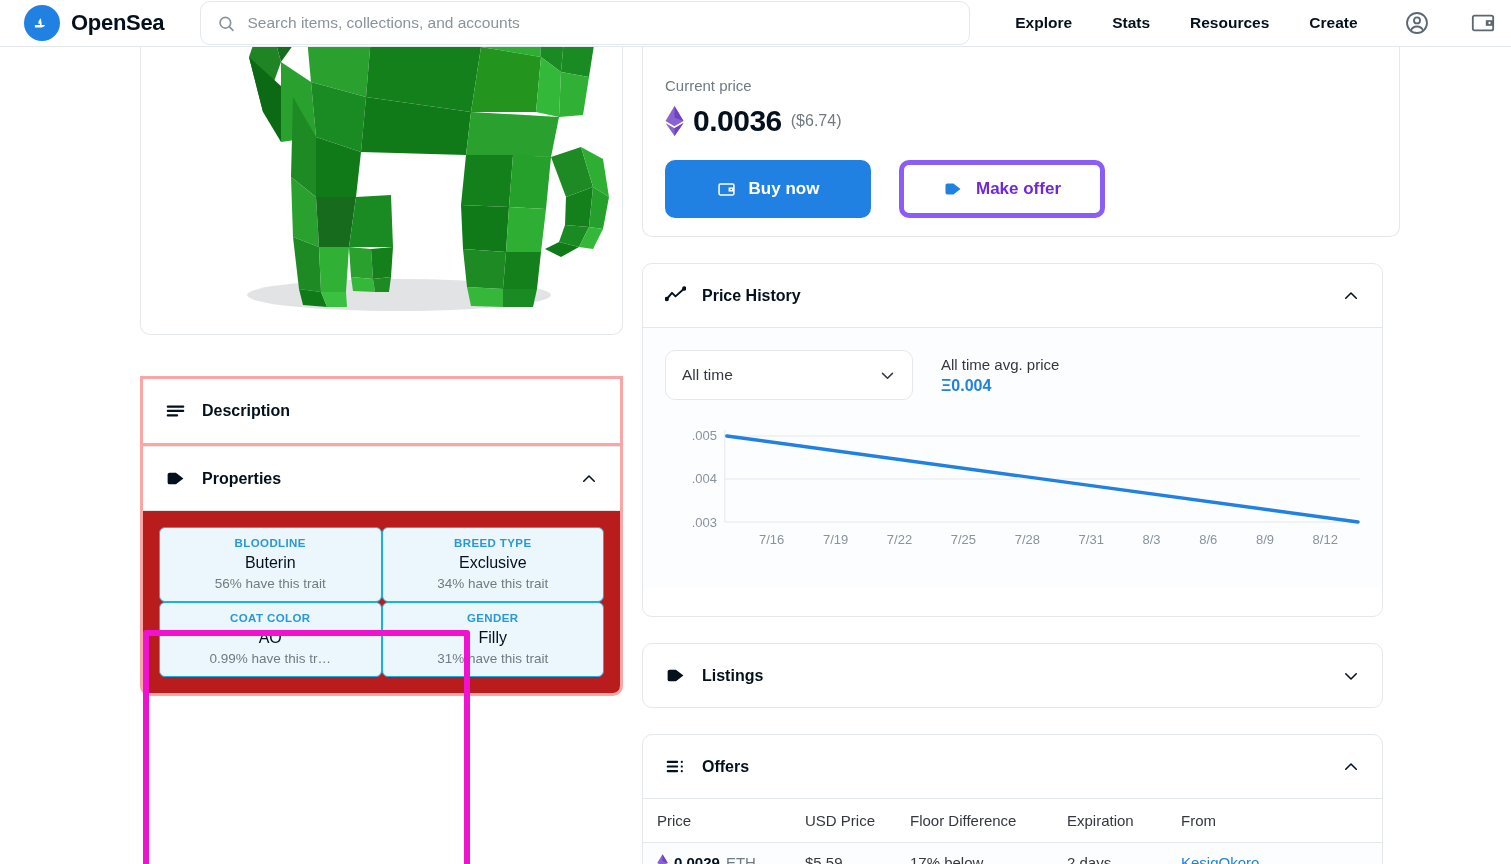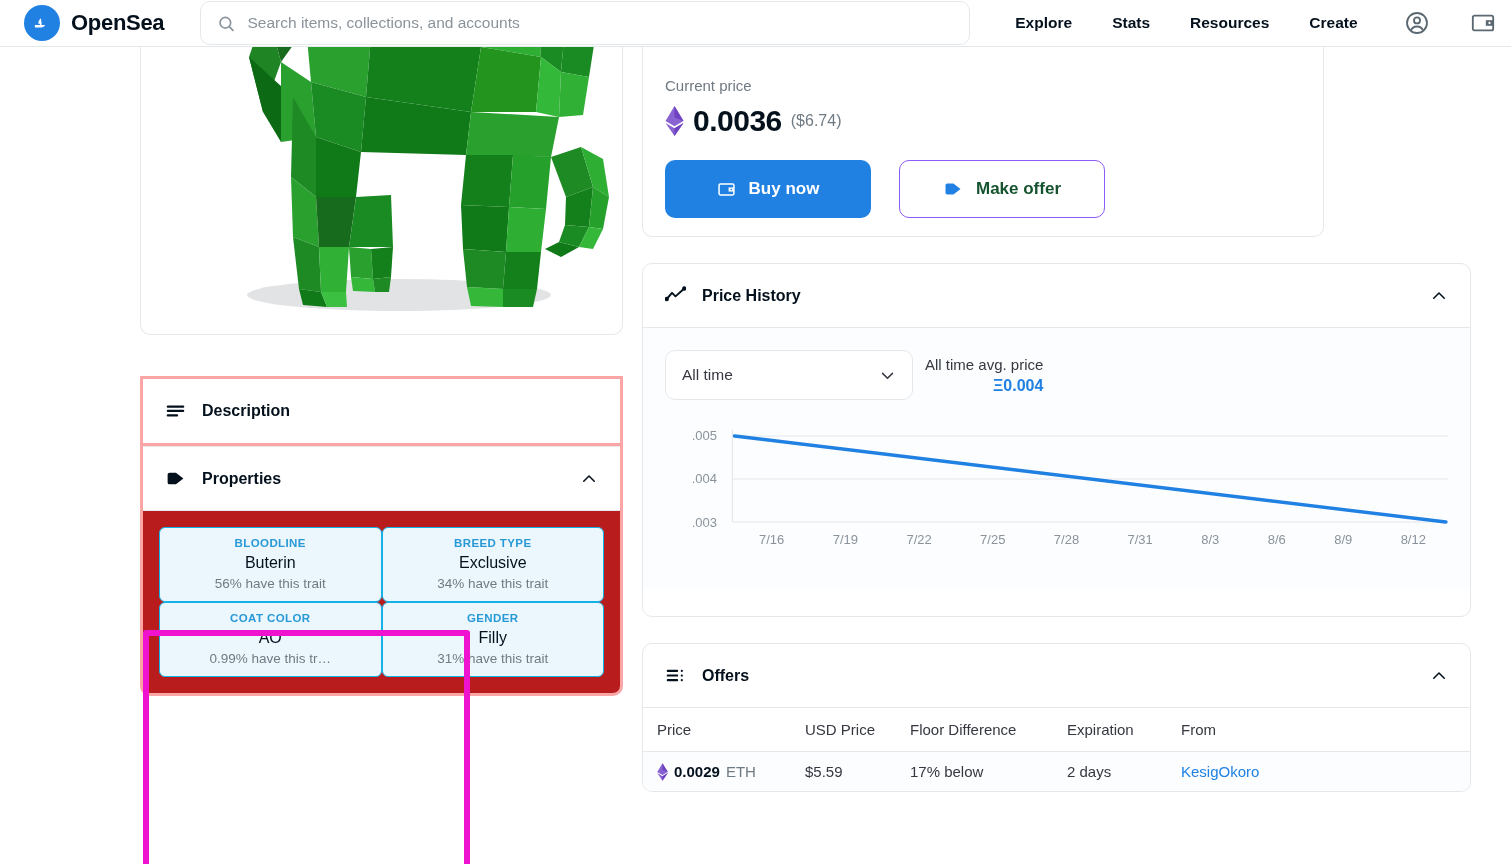--- a/index.html
+++ b/index.html
@@ -137,59 +137,59 @@
     border: 6px solid #ef12cf;
     border-radius: 3px;
     pointer-events: none;
     z-index: 30;
   }
 
   
   .right-col { position: absolute; left: 642px; top: 0; width: 741px; }
 
   .buy-card {
-    width: 682px; height: 190px;
+    width: 758px; height: 190px;
     border: 1px solid #e5e8eb;
     border-top: none;
     border-bottom-left-radius: 10px; border-bottom-right-radius: 10px;
     background: #ffffff;
     padding: 30px 22px 0;
   }
   .cur-label { font-size: 15px; color: #707a83; margin-bottom: 10px; }
   .price-row { display: flex; align-items: center; gap: 9px; }
   .price-eth { font-size: 30px; font-weight: bold; color: #04111d; letter-spacing: -0.5px; }
   .price-usd { font-size: 16px; color: #707a83; }
   .btn-row { display: flex; gap: 28px; margin-top: 22px; }
   .btn {
     height: 58px; border-radius: 10px;
     display: flex; align-items: center; justify-content: center; gap: 13px;
     font-size: 17px; font-weight: bold; cursor: pointer;
   }
   .btn-primary { width: 206px; background: #2081e2; color: #ffffff; border: none; }
   .btn-secondary {
-    width: 206px; background: #ffffff; color: #14532d;
-    border: 1px solid #8b5cf6;
+    width: 206px; background: #ffffff; color: #6d28d9;
+    border: 5px solid #8b5cf6;
     text-align: center;
   }
 
   .rpanel {
-    width: 829px;
+    width: 741px;
     border: 1px solid #e5e8eb; border-radius: 10px;
     background: #ffffff;
     margin-top: 26px; overflow: hidden;
   }
   .rpanel-head {
     height: 63px; display: flex; align-items: center;
     padding: 0 22px; gap: 16px;
   }
   .rpanel-head .ptitle { font-size: 16px; font-weight: bold; }
   .rpanel-head .chev { margin-left: auto; }
   .rpanel-body { border-top: 1px solid #e5e8eb; background: #fbfdff; }
 
-  .chart-controls { display: flex; align-items: center; gap: 12px; padding: 22px 22px 0; text-align: right; }
+  .chart-controls { display: flex; align-items: center; gap: 28px; padding: 22px 22px 0; }
   .select-box {
     width: 248px; height: 50px;
     border: 1px solid #e5e8eb; border-radius: 10px;
     background: #ffffff;
     display: flex; align-items: center;
     padding: 0 16px;
     font-size: 15.5px; color: #353840;
     cursor: pointer;
   }
   .select-box .chev { margin-left: auto; }
@@ -458,20 +458,31 @@
             <span>7/31</span>
             <span>8/3</span>
             <span>8/6</span>
             <span>8/9</span>
             <span>8/12</span>
           </div>
         </div>
       </div>
     </div>
 
+    <div class="rpanel">
+      <div class="rpanel-head">
+        <svg width="21" height="21" viewBox="0 0 24 24" fill="#04111d">
+          <path d="M3 7.5c0-1.2 1-2.2 2.2-2.2h7.3L21 12l-8.5 6.7H5.2A2.2 2.2 0 0 1 3 16.5z"></path>
+        </svg>
+        <span class="ptitle">Listings</span>
+        <svg class="chev" width="18" height="18" viewBox="0 0 24 24" fill="none" stroke="#04111d" stroke-width="2.1" stroke-linecap="round" stroke-linejoin="round">
+          <polyline points="5,9 12,16 19,9"></polyline>
+        </svg>
+      </div>
+    </div>
 
     <div class="rpanel">
       <div class="rpanel-head">
         <svg width="21" height="21" viewBox="0 0 24 24" fill="#04111d">
           <rect x="2" y="5.5" width="13" height="2.4" rx="1"></rect>
           <rect x="2" y="10.8" width="13" height="2.4" rx="1"></rect>
           <rect x="2" y="16.1" width="13" height="2.4" rx="1"></rect>
           <rect x="18" y="5.5" width="2.4" height="2.4" rx="1"></rect>
           <rect x="18" y="10.8" width="2.4" height="2.4" rx="1"></rect>
           <rect x="18" y="16.1" width="2.4" height="2.4" rx="1"></rect>

